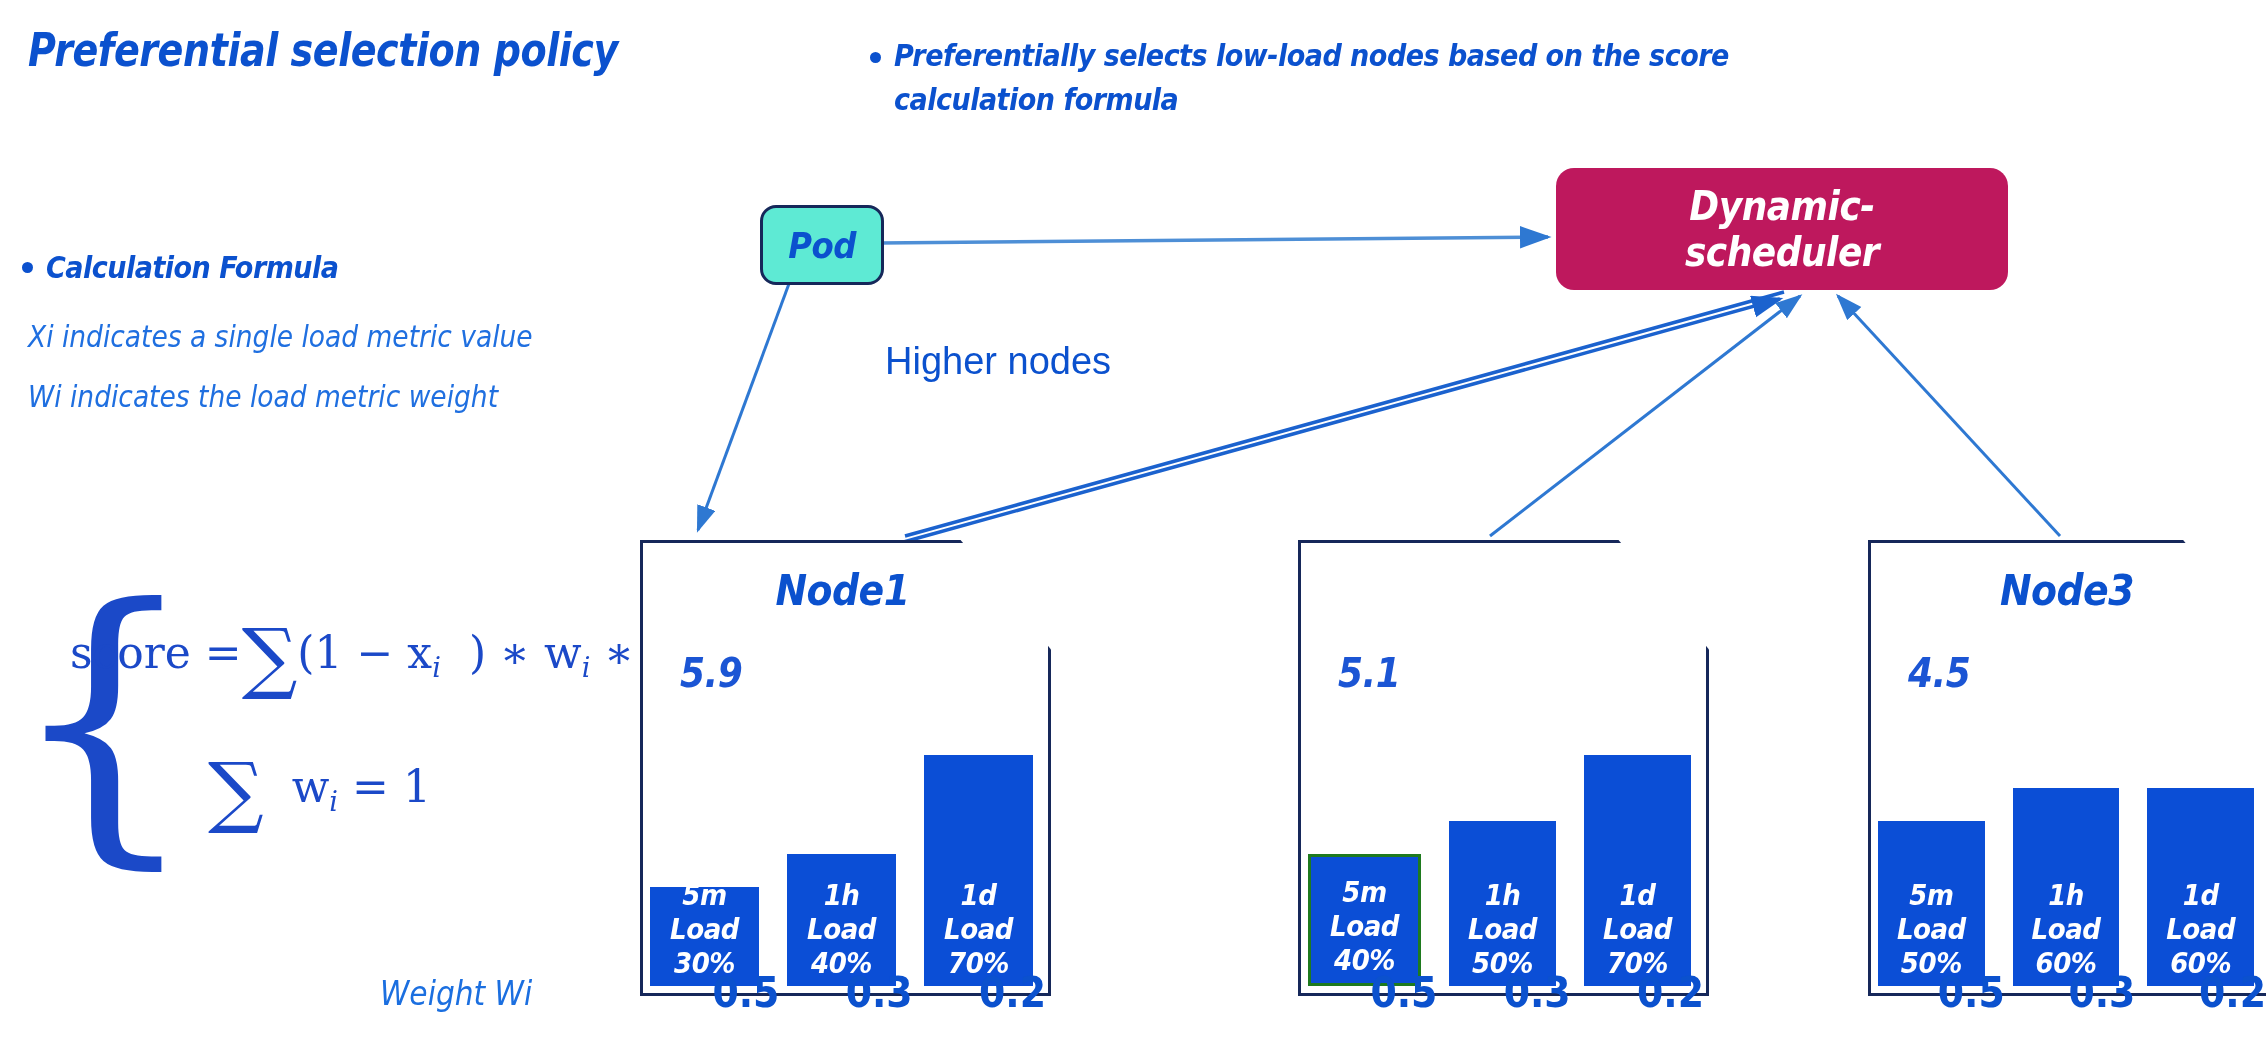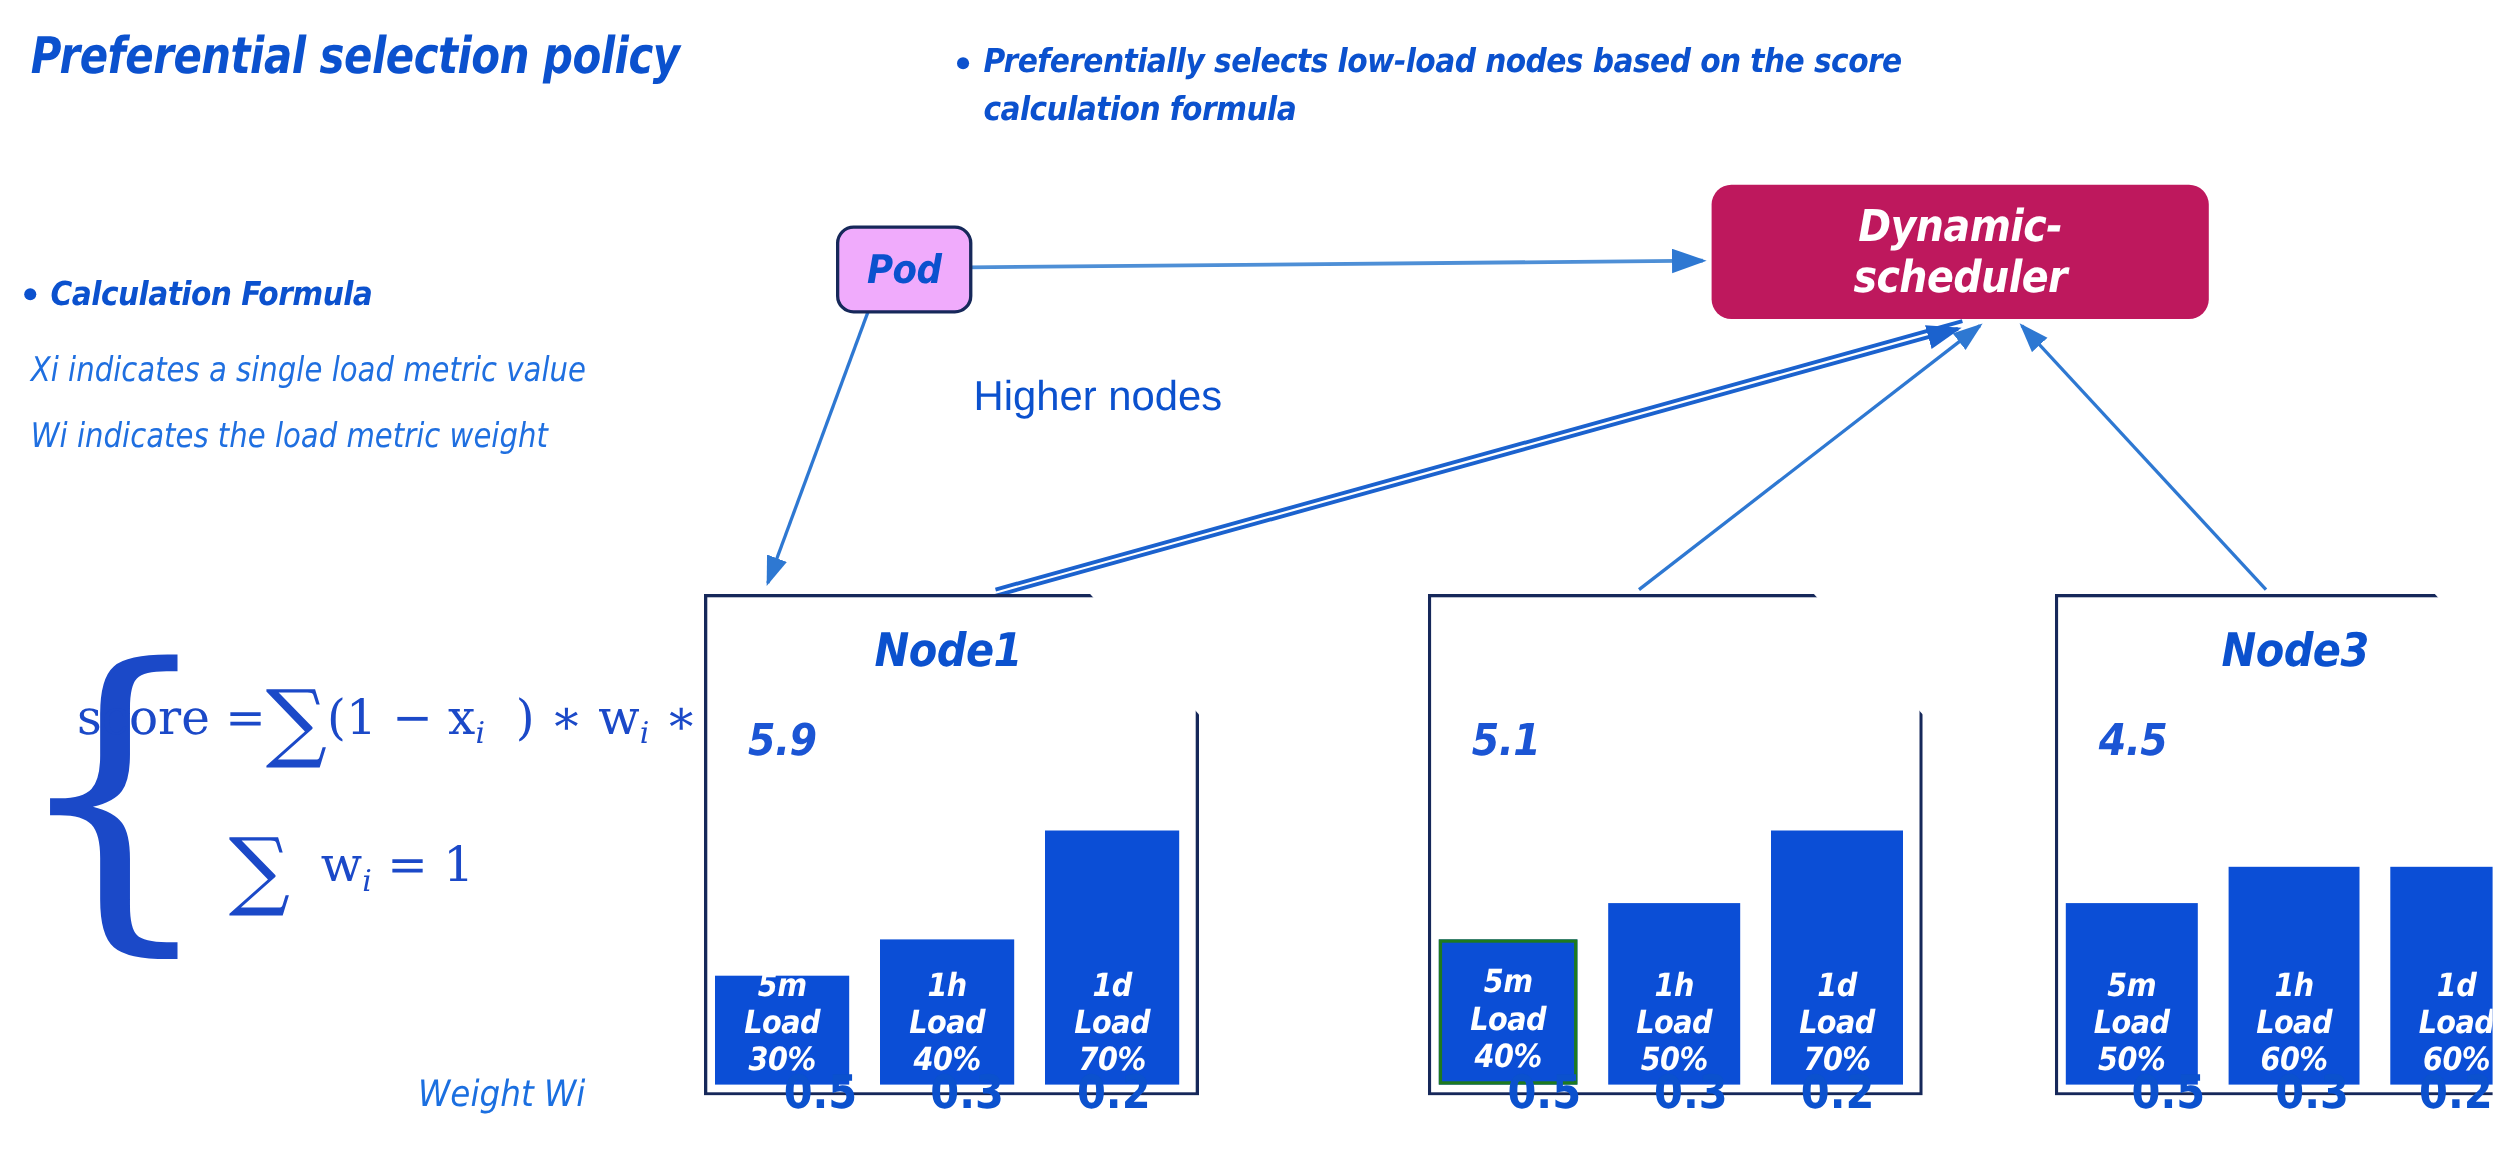--- a/index.html
+++ b/index.html
@@ -66,42 +66,42 @@
   #formula-score{left:34px;top:42px;font-size:44px;}
   #formula-sumw{left:200px;top:176px;font-size:44px;}
   .mi{margin-left:28px;}
   .bigsum{font-size:78px;vertical-align:-16px;font-style:normal;
           font-family:"DejaVu Serif",serif;}
   .sub{font-size:0.62em;vertical-align:-0.32em;font-style:italic;}
 
   
   #pod-box{
     left:760px;top:205px;width:118px;height:74px;
-    border:3px solid #16285A;border-radius:16px;background:#f0abfc;
+    border:3px solid #16285A;border-radius:16px;background:#5eead4;
     display:flex;align-items:center;justify-content:center;
   }
   #pod-box .lbl{font-size:36px;color:#0B51CE;}
 
   
   #scheduler-box{
     left:1556px;top:168px;width:452px;height:122px;
     background:#be185d;border-radius:18px;
     display:flex;flex-direction:column;align-items:center;justify-content:center;
     color:#ffffff;
   }
   #scheduler-box .lbl{font-size:40px;line-height:46px;text-align:center;}
 
   
   #higher-score{left:885px;top:340px;font-size:38px;color:#0B51CE;white-space:nowrap;}
 
   
   #connectors{left:0;top:0;width:2266px;height:1062px;pointer-events:none;}
 
   
-  .node-card{width:405px;height:450px;padding-left:39px;}
+  .node-card{width:405px;height:450px;}
   .node-shape{
     position:absolute;left:0;top:0;width:100%;height:100%;
     background:#ffffff;
     border:3px solid #16285A;
     clip-path:polygon(0 0, 78% 0, 100% 24%, 100% 100%, 0 100%);
   }
   .node-title{
     position:absolute;left:0;top:26px;width:100%;text-align:center;
     font-size:42px;color:#0B51CE;
   }

